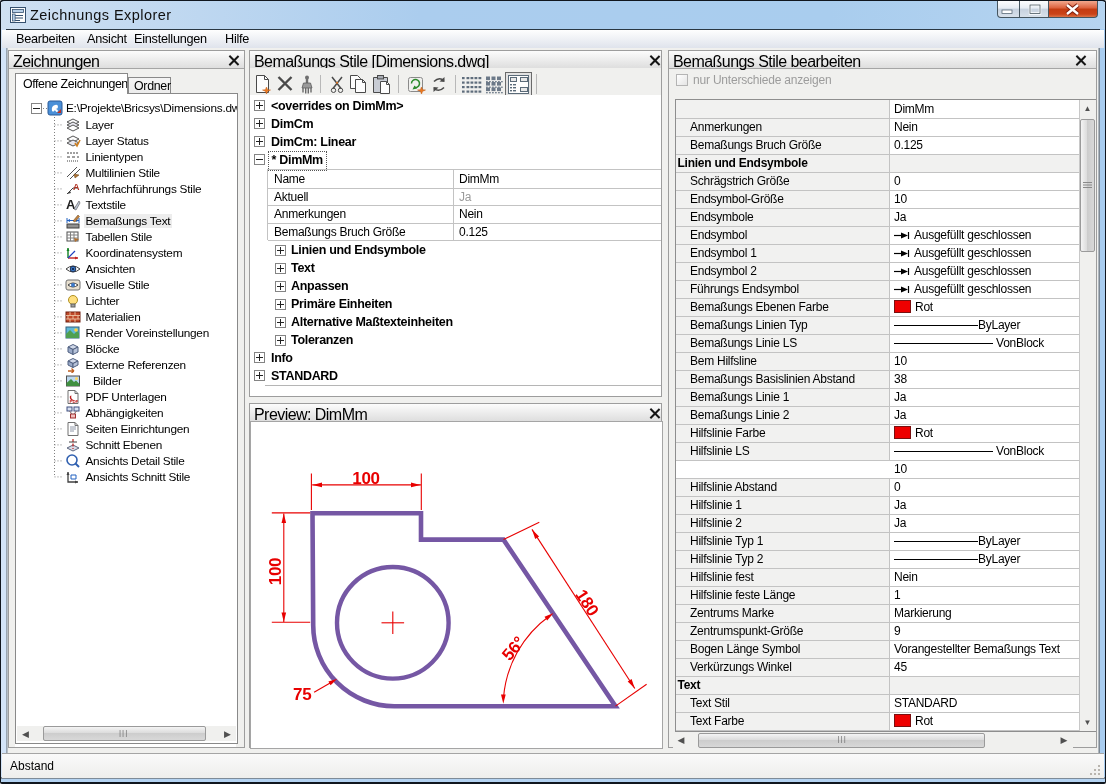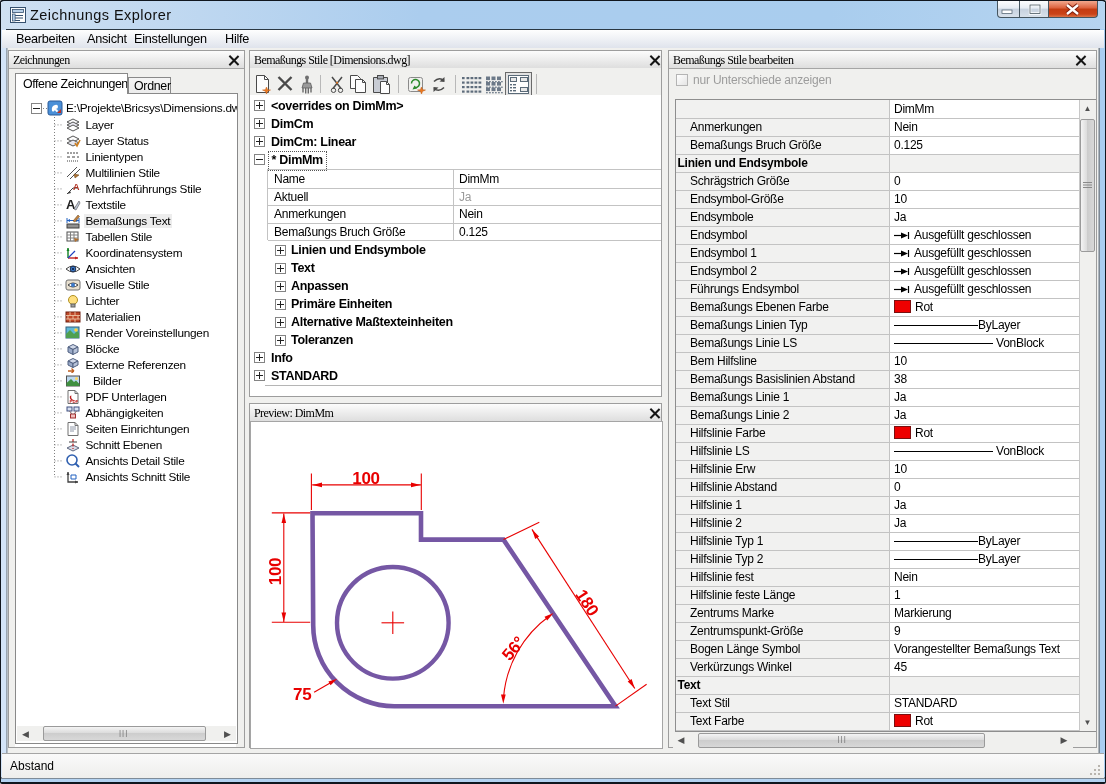--- a/index.html
+++ b/index.html
@@ -24,21 +24,21 @@
 .wbtn{top:1px;height:17px;border:1px solid #45555f;border-top:none;box-sizing:border-box;}
 #btnMin{left:997px;width:23px;border-radius:0 0 0 4px;background:linear-gradient(#fcfdfe,#e6ecf3 45%,#c6d1de 50%,#d8e1ea);}
 #btnMax{left:1020px;width:29px;background:linear-gradient(#fcfdfe,#e6ecf3 45%,#c6d1de 50%,#d8e1ea);border-left:none;}
 #btnClose{left:1049px;width:49px;border-radius:0 0 4px 0;background:linear-gradient(#f2a88e,#dd6440 42%,#c43c12 52%,#ca4318 82%,#dd7347);border-left:none;}
 
 #menubar{left:2px;top:30px;width:1102px;height:18px;background:linear-gradient(#fefefe,#dfe3ec);}
 .mi{position:absolute;top:2px;font-size:12.7px;letter-spacing:-0.25px;}
 
 .panel{position:absolute;background:#f0f0ee;border:1px solid #9d9d9d;box-sizing:border-box;}
 .phdr{position:absolute;left:0;top:0;right:0;height:17px;background:linear-gradient(#fcfcfc,#dedede);border-bottom:1px solid #a5a5a5;}
-.phdr span{position:absolute;left:4px;top:2px;font-size:12px;letter-spacing:-0.55px;font-family:Liberation Serif, serif;}
+.phdr span{position:absolute;left:4px;top:2px;font-size:16px;letter-spacing:-0.55px;}
 .pX{position:absolute;top:3px;width:11px;height:11px;}
 .pX:before,.pX:after{content:"";position:absolute;left:5px;top:0px;width:1.8px;height:13px;background:#151515;}
 .pX:before{transform:rotate(45deg);}
 .pX:after{transform:rotate(-45deg);}
 
 #pLeft{left:8px;top:50px;width:237px;height:698px;}
 #tabA{position:absolute;left:6px;top:22px;width:113px;height:21px;background:#fff;border:1px solid #898989;border-bottom:none;z-index:3;font-size:12.4px;letter-spacing:-0.4px;padding:3px 0 0 7px;box-sizing:border-box;white-space:nowrap;overflow:hidden;}
 #tabB{position:absolute;left:119px;top:26px;width:43px;height:29px;background:linear-gradient(#f4f4f4,#e6e6e6);border:1px solid #898989;border-bottom:none;z-index:1;font-size:12.4px;letter-spacing:-0.3px;padding:1px 0 8px 5px;box-sizing:border-box;}
 #treebox{position:absolute;left:6px;top:42px;width:221px;height:649px;background:#fff;border:1px solid #898989;overflow:hidden;z-index:2;}
 .trow{position:absolute;height:16px;line-height:16px;font-size:11.8px;letter-spacing:-0.25px;white-space:nowrap;}
@@ -641,21 +641,20 @@
         </div>
 <div class="grow" style="top:325px;">
           <div class="glab">Hilfslinie Farbe</div>
           <div class="gval"><span style="display:inline-block;width:15px;height:11px;background:#ee0000;border:1px solid #7a1010;vertical-align:-2px;margin-right:4px;"></span>Rot</div>
         </div>
 <div class="grow" style="top:343px;">
           <div class="glab">Hilfslinie LS</div>
           <div class="gval"><span style="display:inline-block;width:99px;height:1px;background:#000;vertical-align:3px;"></span> VonBlock</div>
         </div>
 <div class="grow" style="top:361px;">
-          <div class="glab">Hilfslinie Erw</div>
           <div class="gval">10</div>
         </div>
 <div class="grow" style="top:379px;">
           <div class="glab">Hilfslinie Abstand</div>
           <div class="gval">0</div>
         </div>
 <div class="grow" style="top:397px;">
           <div class="glab">Hilfslinie 1</div>
           <div class="gval">Ja</div>
         </div>

